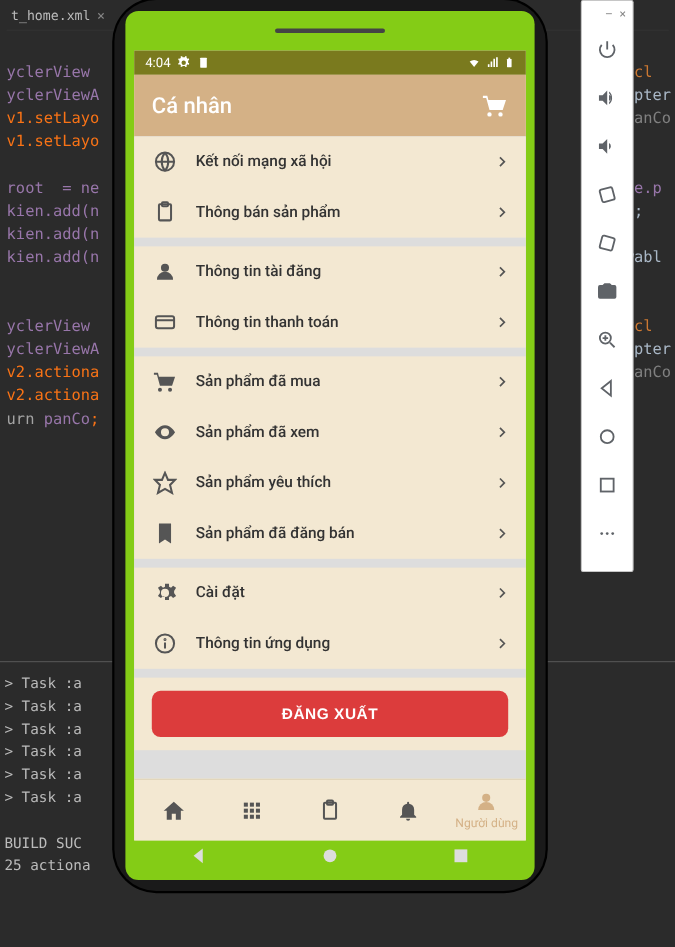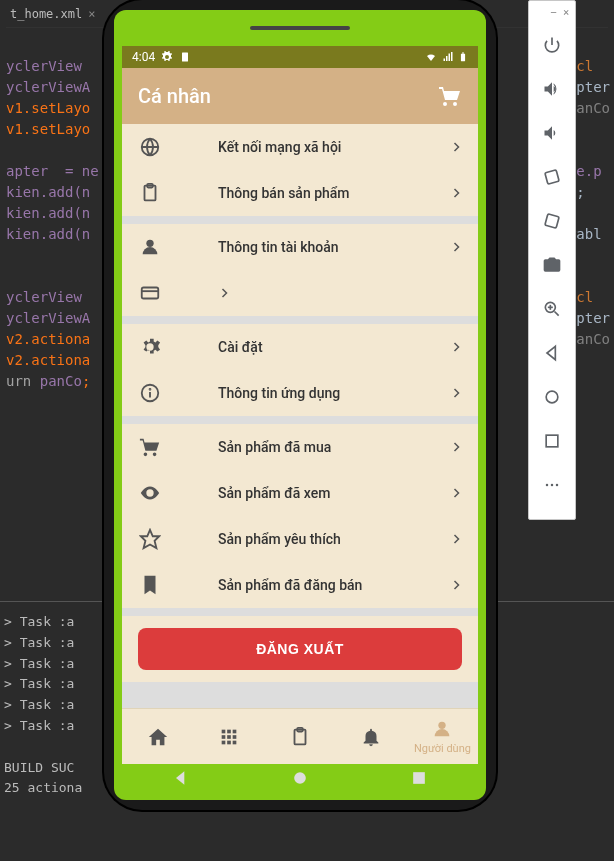--- a/index.html
+++ b/index.html
@@ -168,21 +168,20 @@
   background: #f3e8d2;
   margin-bottom: 8px;
 }
 .menu-group:last-of-type { margin-bottom: 0; }
 .menu-item {
   height: 46px;
   display: flex;
   align-items: center;
   padding: 0 16px;
   cursor: pointer;
-  gap: 40px;
 }
 .menu-icon {
   width: 24px;
   height: 24px;
   margin-right: 16px;
   color: #555;
   display: flex;
   align-items: center;
   justify-content: center;
 }
@@ -260,21 +259,21 @@
   <div class="ide-tab">
     <span>t_home.xml</span>
     <span style="margin-left:6px;color:#888;">×</span>
   </div>
   <div style="padding-top:28px;">
     <div class="code-line"><span class="field">yclerView</span></div>
     <div class="code-line"><span class="field">yclerViewA</span></div>
     <div class="code-line"><span class="txt">v1.setLayo</span></div>
     <div class="code-line"><span class="txt">v1.setLayo</span></div>
     <div class="code-line">&nbsp;</div>
-    <div class="code-line"><span class="field">apter  = ne</span></div>
+    <div class="code-line"><span class="field">root  = ne</span></div>
     <div class="code-line"><span class="field">kien.add(n</span></div>
     <div class="code-line"><span class="field">kien.add(n</span></div>
     <div class="code-line"><span class="field">kien.add(n</span></div>
     <div class="code-line">&nbsp;</div>
     <div class="code-line">&nbsp;</div>
     <div class="code-line"><span class="field">yclerView </span></div>
     <div class="code-line"><span class="field">yclerViewA</span></div>
     <div class="code-line"><span class="txt">v2.actiona</span></div>
     <div class="code-line"><span class="txt">v2.actiona</span></div>
     <div class="code-line"><span class="kw">urn </span><span class="field">panCo</span><span class="txt">;</span></div>
@@ -444,32 +443,80 @@
         </div>
 
         <div class="menu-group">
           <div class="menu-item">
             <span class="menu-icon">
                 <svg viewBox="0 0 24 24" width="22" height="22" fill="currentColor">
                   <circle cx="12" cy="8" r="4"></circle>
                   <path d="M4 20a8 8 0 0 1 16 0H4z"></path>
                 </svg>
               </span>
-            <span class="menu-label">Thông tin tài khoản</span>
+            <span class="menu-label">Thông tin tài đăng</span>
             <svg class="chevron" viewBox="0 0 24 24" fill="none" stroke="currentColor" stroke-width="3">
                 <polyline points="9 4 17 12 9 20"></polyline>
               </svg>
           </div>
           <div class="menu-item">
             <span class="menu-icon">
                 <svg viewBox="0 0 24 24" width="22" height="22" fill="none" stroke="currentColor" stroke-width="2">
                   <rect x="3" y="6" width="18" height="12" rx="2"></rect>
                   <line x1="3" y1="10" x2="21" y2="10"></line>
                 </svg>
               </span>
+            <span class="menu-label">Thông tin thanh toán</span>
+            <svg class="chevron" viewBox="0 0 24 24" fill="none" stroke="currentColor" stroke-width="3">
+                <polyline points="9 4 17 12 9 20"></polyline>
+              </svg>
+          </div>
+        </div>
+
+        <div class="menu-group">
+          <div class="menu-item">
+            <span class="menu-icon">
+                <svg viewBox="0 0 24 24" width="22" height="22" fill="currentColor">
+                  <path d="M7 18a2 2 0 1 0 0 4 2 2 0 0 0 0-4zm10 0a2 2 0 1 0 0 4 2 2 0 0 0 0-4zM7 16h12l3-9H6L5 3H1v2h3l3 11z"></path>
+                </svg>
+              </span>
+            <span class="menu-label">Sản phẩm đã mua</span>
+            <svg class="chevron" viewBox="0 0 24 24" fill="none" stroke="currentColor" stroke-width="3">
+                <polyline points="9 4 17 12 9 20"></polyline>
+              </svg>
+          </div>
+          <div class="menu-item">
+            <span class="menu-icon">
+                <svg viewBox="0 0 24 24" width="22" height="22" fill="currentColor">
+                  <path d="M12 5C6 5 2 12 2 12s4 7 10 7 10-7 10-7-4-7-10-7zm0 11a4 4 0 1 1 0-8 4 4 0 0 1 0 8z"></path>
+                </svg>
+              </span>
+            <span class="menu-label">Sản phẩm đã xem</span>
+            <svg class="chevron" viewBox="0 0 24 24" fill="none" stroke="currentColor" stroke-width="3">
+                <polyline points="9 4 17 12 9 20"></polyline>
+              </svg>
+          </div>
+          <div class="menu-item">
+            <span class="menu-icon">
+                <svg viewBox="0 0 24 24" width="22" height="22" fill="none" stroke="currentColor" stroke-width="2">
+                  <polygon points="12 2 15 9 22 9 17 14 19 22 12 18 5 22 7 14 2 9 9 9"></polygon>
+                </svg>
+              </span>
+            <span class="menu-label">Sản phẩm yêu thích</span>
+            <svg class="chevron" viewBox="0 0 24 24" fill="none" stroke="currentColor" stroke-width="3">
+                <polyline points="9 4 17 12 9 20"></polyline>
+              </svg>
+          </div>
+          <div class="menu-item">
+            <span class="menu-icon">
+                <svg viewBox="0 0 24 24" width="22" height="22" fill="currentColor">
+                  <path d="M6 2h12v20l-6-4-6 4V2z"></path>
+                </svg>
+              </span>
+            <span class="menu-label">Sản phẩm đã đăng bán</span>
             <svg class="chevron" viewBox="0 0 24 24" fill="none" stroke="currentColor" stroke-width="3">
                 <polyline points="9 4 17 12 9 20"></polyline>
               </svg>
           </div>
         </div>
 
         <div class="menu-group">
           <div class="menu-item">
             <span class="menu-icon">
                 <svg viewBox="0 0 24 24" width="22" height="22" fill="currentColor">
@@ -483,67 +530,20 @@
           </div>
           <div class="menu-item">
             <span class="menu-icon">
                 <svg viewBox="0 0 24 24" width="22" height="22" fill="none" stroke="currentColor" stroke-width="2">
                   <circle cx="12" cy="12" r="9"></circle>
                   <line x1="12" y1="11" x2="12" y2="17"></line>
                   <circle cx="12" cy="8" r="0.5" fill="currentColor"></circle>
                 </svg>
               </span>
             <span class="menu-label">Thông tin ứng dụng</span>
-            <svg class="chevron" viewBox="0 0 24 24" fill="none" stroke="currentColor" stroke-width="3">
-                <polyline points="9 4 17 12 9 20"></polyline>
-              </svg>
-          </div>
-        </div>
-
-        <div class="menu-group">
-          <div class="menu-item">
-            <span class="menu-icon">
-                <svg viewBox="0 0 24 24" width="22" height="22" fill="currentColor">
-                  <path d="M7 18a2 2 0 1 0 0 4 2 2 0 0 0 0-4zm10 0a2 2 0 1 0 0 4 2 2 0 0 0 0-4zM7 16h12l3-9H6L5 3H1v2h3l3 11z"></path>
-                </svg>
-              </span>
-            <span class="menu-label">Sản phẩm đã mua</span>
-            <svg class="chevron" viewBox="0 0 24 24" fill="none" stroke="currentColor" stroke-width="3">
-                <polyline points="9 4 17 12 9 20"></polyline>
-              </svg>
-          </div>
-          <div class="menu-item">
-            <span class="menu-icon">
-                <svg viewBox="0 0 24 24" width="22" height="22" fill="currentColor">
-                  <path d="M12 5C6 5 2 12 2 12s4 7 10 7 10-7 10-7-4-7-10-7zm0 11a4 4 0 1 1 0-8 4 4 0 0 1 0 8z"></path>
-                </svg>
-              </span>
-            <span class="menu-label">Sản phẩm đã xem</span>
-            <svg class="chevron" viewBox="0 0 24 24" fill="none" stroke="currentColor" stroke-width="3">
-                <polyline points="9 4 17 12 9 20"></polyline>
-              </svg>
-          </div>
-          <div class="menu-item">
-            <span class="menu-icon">
-                <svg viewBox="0 0 24 24" width="22" height="22" fill="none" stroke="currentColor" stroke-width="2">
-                  <polygon points="12 2 15 9 22 9 17 14 19 22 12 18 5 22 7 14 2 9 9 9"></polygon>
-                </svg>
-              </span>
-            <span class="menu-label">Sản phẩm yêu thích</span>
-            <svg class="chevron" viewBox="0 0 24 24" fill="none" stroke="currentColor" stroke-width="3">
-                <polyline points="9 4 17 12 9 20"></polyline>
-              </svg>
-          </div>
-          <div class="menu-item">
-            <span class="menu-icon">
-                <svg viewBox="0 0 24 24" width="22" height="22" fill="currentColor">
-                  <path d="M6 2h12v20l-6-4-6 4V2z"></path>
-                </svg>
-              </span>
-            <span class="menu-label">Sản phẩm đã đăng bán</span>
             <svg class="chevron" viewBox="0 0 24 24" fill="none" stroke="currentColor" stroke-width="3">
                 <polyline points="9 4 17 12 9 20"></polyline>
               </svg>
           </div>
         </div>
 
         <div class="logout-wrap">
           <button class="logout-btn">ĐĂNG XUẤT</button>
         </div>
       </div>

